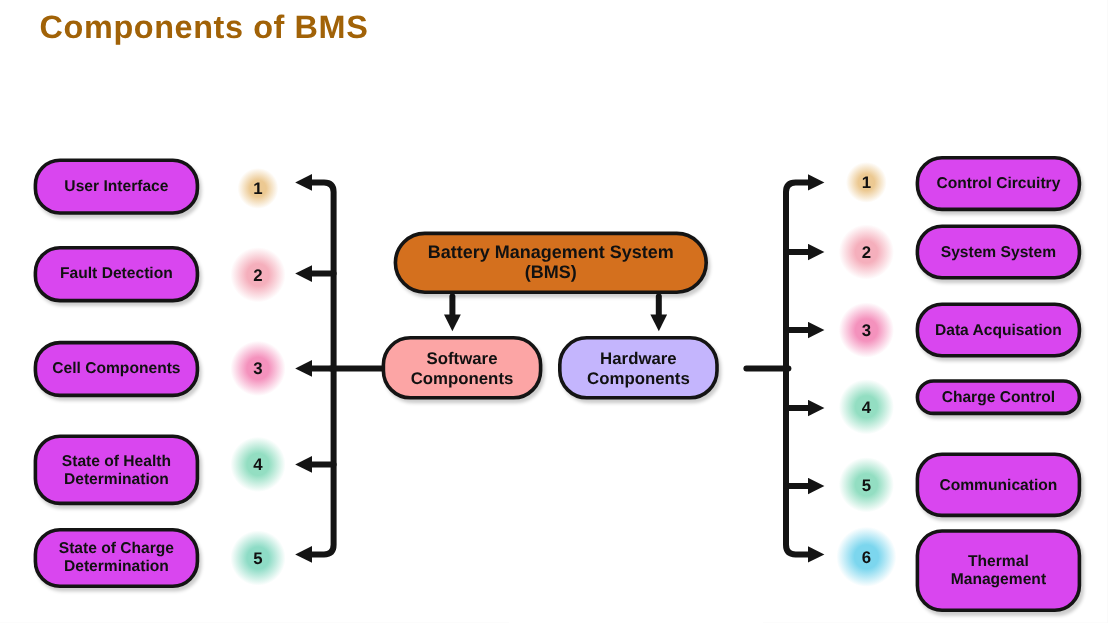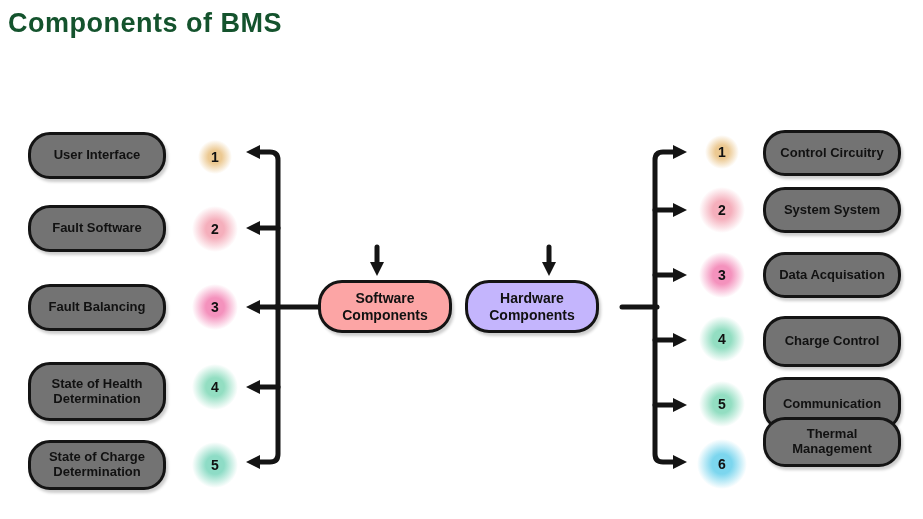--- a/index.html
+++ b/index.html
@@ -14,21 +14,21 @@
     font-size: 27px; font-weight: 800; letter-spacing: 0.5px;
   }
   .subtitle {
     position: absolute; left: 8px; top: 46px;
     font-size: 19px; font-weight: 800; letter-spacing: 0.3px;
   }
   .connectors { position: absolute; left: 0; top: 0; }
   .node {
     position: absolute; display: flex; flex-direction: column;
     align-items: center; justify-content: center; text-align: center;
-    background: #737373; border: 3px solid #141414; border-radius: 22px;
+    background: #d946ef; border: 3px solid #141414; border-radius: 22px;
     font-size: 13px; line-height: 1.15; padding: 2px 8px;
     box-shadow: 2px 3px 3px rgba(0,0,0,0.20);
   }
   .node .l1, .node .l2 { display: block; }
   .center-node {
     left: 328px; top: 193px; width: 262px; height: 52px;
     border-radius: 26px; font-size: 15px;
   }
   .branch-node {
     width: 134px; height: 53px; border-radius: 24px; font-size: 14px;
@@ -38,21 +38,21 @@
     border-radius: 50%; font-size: 14px; font-weight: 800; color: #111;
     background: radial-gradient(closest-side, var(--c) 0%, var(--c) 40%, rgba(255,255,255,0) 100%);
   }
   .item-label { font-weight: 700; }
 </style>
 </head>
 <body>
 
 <div class="stage">
 
-  <div class="title" style="color:#14532d;">Components of BMS</div>
+  <div class="title" style="color:#a16207;margin-left:25px;">Components of BMS</div>
 
   <svg class="connectors" width="923" height="519" viewBox="0 0 923 519">
     <defs>
       <marker id="ah" markerUnits="userSpaceOnUse" markerWidth="15" markerHeight="15" refX="1" refY="7" orient="auto-start-reverse">
         <path d="M0,0 L14,7 L0,14 Z" fill="#141414"></path>
       </marker>
     </defs>
     <g stroke="#141414" stroke-width="5" fill="none" stroke-linecap="round" stroke-linejoin="round">
 
       <path d="M 377,247 L 377,263" marker-end="url(#ah)"></path>
@@ -66,39 +66,43 @@
 
       <path d="M 674,152 L 663,152 Q 655,152 655,160 L 655,454 Q 655,462 663,462 L 674,462" marker-start="url(#ah)" marker-end="url(#ah)"></path>
       <path d="M 655,210 L 674,210" marker-end="url(#ah)"></path>
       <path d="M 655,275 L 674,275" marker-end="url(#ah)"></path>
       <path d="M 655,340 L 674,340" marker-end="url(#ah)"></path>
       <path d="M 655,405 L 674,405" marker-end="url(#ah)"></path>
       <path d="M 622,307 L 657,307"></path>
     </g>
   </svg>
 
+  <div class="node center-node" style="background:#d4701e;">
+    <span class="l1">Battery Management System</span>
+    <span class="l2">(BMS)</span>
+  </div>
 
   <div class="node branch-node" style="left:318px; top:280px; background:#fca5a5;">
     <span class="l1">Software</span>
     <span class="l2">Components</span>
   </div>
 
   <div class="node branch-node" style="left:465px; top:280px; background:#c4b5fd;">
     <span class="l1">Hardware</span>
     <span class="l2">Components</span>
   </div>
 
   <div class="node" style="left:28px; top:132px; width:138px; height:47px;">
     <span class="item-label">User Interface</span>
   </div>
   <div class="node" style="left:28px; top:205px; width:138px; height:47px;">
-    <span class="item-label">Fault Software</span>
+    <span class="item-label">Fault Detection</span>
   </div>
   <div class="node" style="left:28px; top:284px; width:138px; height:47px;">
-    <span class="item-label">Fault Balancing</span>
+    <span class="item-label">Cell Components</span>
   </div>
   <div class="node" style="left:28px; top:362px; width:138px; height:59px;">
     <span class="item-label">State of Health Determination</span>
   </div>
   <div class="node" style="left:28px; top:440px; width:138px; height:50px;">
     <span class="item-label">State of Charge Determination</span>
   </div>
 
   <div class="badge" style="left: 198px; top: 140px; width: 34px; height: 34px; --c: #ecc992;">
     <span>1</span>
@@ -137,23 +141,23 @@
 
   <div class="node" style="left:763px; top:130px; width:138px; height:46px;">
     <span class="item-label">Control Circuitry</span>
   </div>
   <div class="node" style="left:763px; top:187px; width:138px; height:46px;">
     <span class="item-label">System System</span>
   </div>
   <div class="node" style="left:763px; top:252px; width:138px; height:46px;">
     <span class="item-label">Data Acquisation</span>
   </div>
-  <div class="node" style="left:763px; top:316px; width:138px; height:51px;">
+  <div class="node" style="left:763px; top:316px; width:138px; height:30px;">
     <span class="item-label">Charge Control</span>
   </div>
   <div class="node" style="left:763px; top:377px; width:138px; height:54px;">
     <span class="item-label">Communication</span>
   </div>
-  <div class="node" style="left:763px; top:417px; width:138px; height:50px;align-items:center;">
+  <div class="node" style="left:763px; top:441px; width:138px; height:69px;align-items:center;">
     <span class="item-label">Thermal Management</span>
   </div>
 
 </div>
 
 </body></html>

